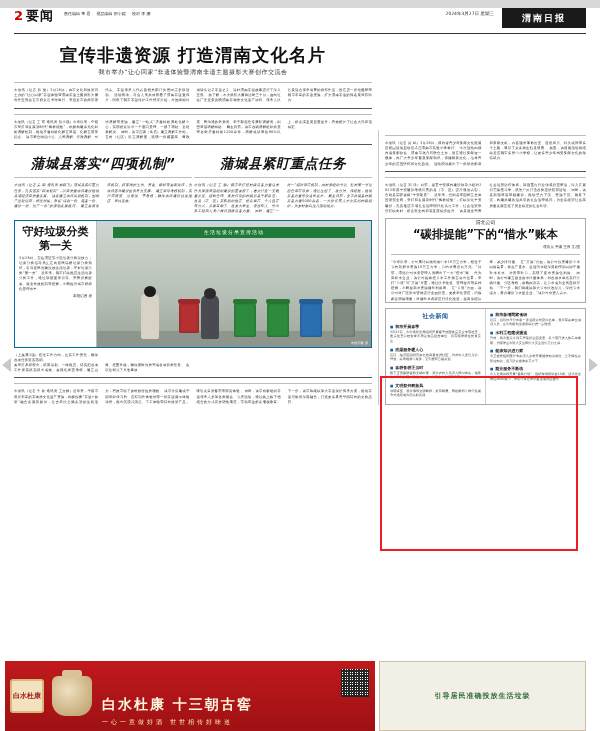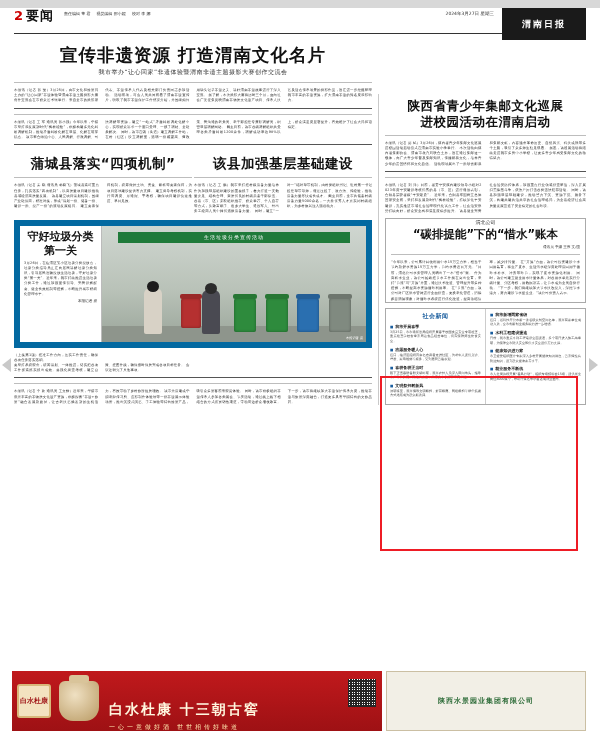--- a/index.html
+++ b/index.html
@@ -40,21 +40,21 @@
     margin-left: 10px;
     font-size: 4px; color: #333; line-height: 6px;
     display: flex; gap: 6px; padding-top: 3px;
   }
   .masthead-date {
     position: absolute; right: 92px; top: 3px;
     font-size: 4.5px; color: #333;
   }
   .masthead-logo {
     position: absolute; right: 0; top: 0;
-    width: 84px; height: 32px;
+    width: 84px; height: 20px;
     background: #1a1a1a;
     color: #fff;
     font-size: 9px;
     letter-spacing: 2px;
     display: flex; align-items: center; justify-content: center;
     font-weight: bold;
   }
 
   
   .content {
@@ -109,21 +109,21 @@
     color: #2b2b2b;
     text-align: justify;
     text-justify: inter-character;
     word-break: break-all;
     letter-spacing: 0.2px;
   }
   .byline { font-size: 3.6px; color: #333; text-align: right; margin-top: 2px; }
 
   
   .photo-block {
-    border: 6px solid #0369a1;
+    border: 1px solid #0369a1;
     margin-top: 5px;
     display: flex;
     height: 128px;
     overflow: hidden;
   }
   .photo-caption-col {
     width: 82px;
     border-right: 1px solid #bbb;
     padding: 4px 4px;
   }
@@ -219,22 +219,22 @@
   }
   .brief-item { margin-bottom: 3px; }
   .brief-head { font-size: 4px; font-weight: bold; color: #222; line-height: 6px; }
   .brief-body { font-size: 3.2px; color: #444; line-height: 4.6px; text-align: justify; word-break: break-all;}
   .bullet::before {
     content: "■"; color: #1b5e9e; font-size: 3.5px; margin-right: 2px;
   }
 
   
   .ads {
-    position: absolute; left: 12px; right: 14px; bottom: 8px;
-    display: flex; gap: 4px; height: 60px;
+    position: absolute; left: 5px; right: 14px; bottom: 8px;
+    display: flex; gap: 4px; height: 70px;
   }
   .ad-left {
     flex: 0 0 370px;
     background: linear-gradient(180deg,#c0191c 0%, #9e1114 100%);
     position: relative; overflow: hidden;
     display: flex; align-items: center;
   }
   .ad-seal {
     width: 34px; height: 34px; margin-left: 5px; border-radius: 3px;
     background: #f3e2c0; border: 2px solid #d8b77a;
@@ -329,34 +329,34 @@
 
 该市整合综治中心、人民调解、行政调解、司法调解等资源，建立“一站式”矛盾纠纷调处化解中心，实现群众诉求一个窗口受理、一揽子调处、全链条解决。
 
 同时，该市在镇（街道）建立调解工作站，在村（社区）设立调解室，选聘一批威望高、懂政策、善沟通的老党员、老干部担任专兼职调解员，织密基层调解网络。
 
 截至目前，该市各级调解组织共受理各类矛盾纠纷1200余件，调解成功率达98%以上，群众满意度显著提升，有效维护了社会大局和谐稳定。</div>
       </div>
 
       <hr class="rule-dark">
 
-      <div style="display:flex; gap:2px;">
+      <div style="display:flex; gap:2px;font-style:italic;">
         <div style="flex:1">
           <div class="headline-md">蒲城县落实“四项机制”</div>
           <hr class="rule">
           <div class="bodytext cols2">本报讯（记者 姜 晓 通讯员 韩晓飞）蒲城县紧盯重点任务，扎实落实“四项机制”，以高质量项目建设推动县域经济高质量发展。
 
 该县建立项目谋划机制，围绕产业链招商，精准对接，形成“谋划一批、储备一批、建设一批、投产一批”的滚动发展格局。
 
 建立要素保障机制，统筹做好土地、资金、能耗等要素保障，为项目落地建设提供有力支撑。
 
 建立督导考核机制，实行周调度、月通报、季考核，确保项目建设快速推进、早日见效。</div>
         </div>
         <div style="flex:1">
-          <div class="headline-md">该县加强基层基础建设</div>
+          <div class="headline-md">蒲城县紧盯重点任务</div>
           <hr class="rule">
           <div class="bodytext cols2">本报讯（记者 王 鹏）我市坚持把村级后备力量培养作为加强基层组织建设的重要抓手，着力打造一支数量充足、结构合理、素质优良的村级后备干部队伍。
 
 各县（市、区）采取组织推荐、群众举荐、个人自荐等方式，从致富能手、返乡大学生、退役军人、外出务工经商人员中择优选拔后备力量。
 
 同时，建立“一对一”结对帮带机制，由村党组织书记、驻村第一书记担任帮带导师，通过压担子、教方法、传经验，推动后备力量尽快成长成才。
 
 截至目前，全市共储备村级后备力量5000余名，一大批优秀人才充实到村级组织，为乡村振兴注入强劲动力。</div>
         </div>
       </div>
@@ -398,22 +398,20 @@
 
 同时，该市积极组织非遗传承人参加各类展会、节庆活动，通过线上线下相结合的方式拓宽销售渠道，带动周边群众增收致富。
 
 下一步，该市将继续加大非遗保护传承力度，推动非遗与旅游深度融合，打造更多具有华阴特色的文旅品牌。</div>
       </div>
     </div>
 
     <div class="col-right">
 
       <div>
-        <div class="headline-right" style="white-space:pre-line">陕西省青少年集邮文化巡展
-进校园活动在渭南启动</div>
         <hr class="rule">
         <div class="bodytext cols2">本报讯（记者 彭 斌）3月26日，陕西省青少年集邮文化巡展进校园活动启动仪式在渭南市实验小学举行。
 
 本次活动由陕西省集邮协会、渭南市教育局联合主办，旨在通过集邮这一载体，向广大青少年普及集邮知识，传播邮票文化，培养青少年的爱国情怀和文化自信。
 
 活动现场展出了一批珍贵邮票和集邮文献，内容涵盖革命历史、自然风光、科技成就等多个主题，吸引了众多师生驻足观看。
 
 据悉，该巡展活动将陆续走进我市多所中小学校，让更多青少年感受集邮文化的独特魅力。</div>
       </div>
 
@@ -500,16 +498,16 @@
       <div class="ad-seal">白水杜康</div>
       <div class="ad-jar"></div>
       <div class="ad-text">
         <div class="ad-title">白水杜康  十三朝古窖</div>
         <div class="ad-sub">一心一意做好酒  世世相传好味道</div>
       </div>
       <div class="ad-qr">
           <div class="qrpat"></div>
         </div>
     </div>
-    <div class="ad-right">陕西水景园业集团有限公司</div>
+    <div class="ad-right">引导居民准确投放生活垃圾</div>
   </div>
 
 </div>
 
 </body></html>

